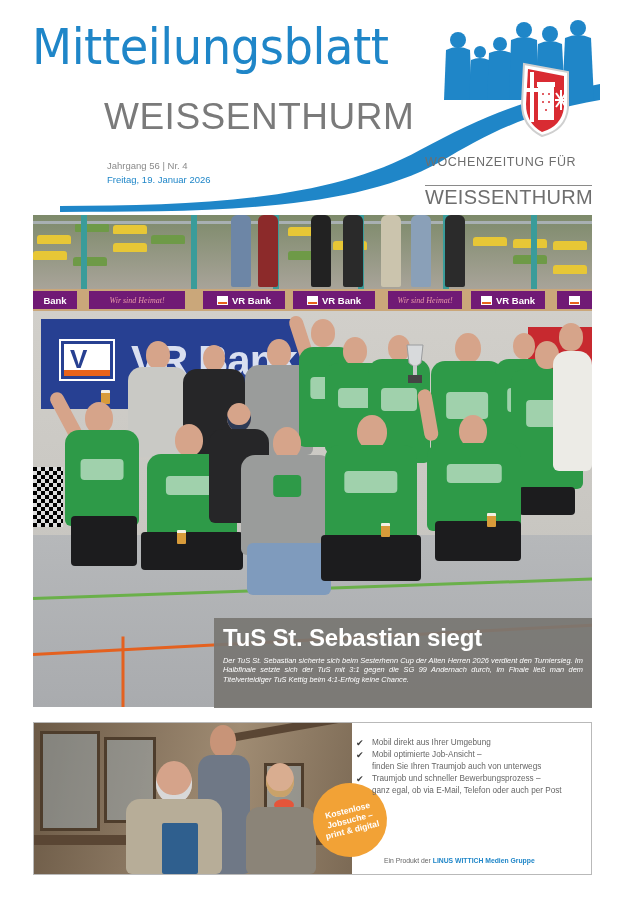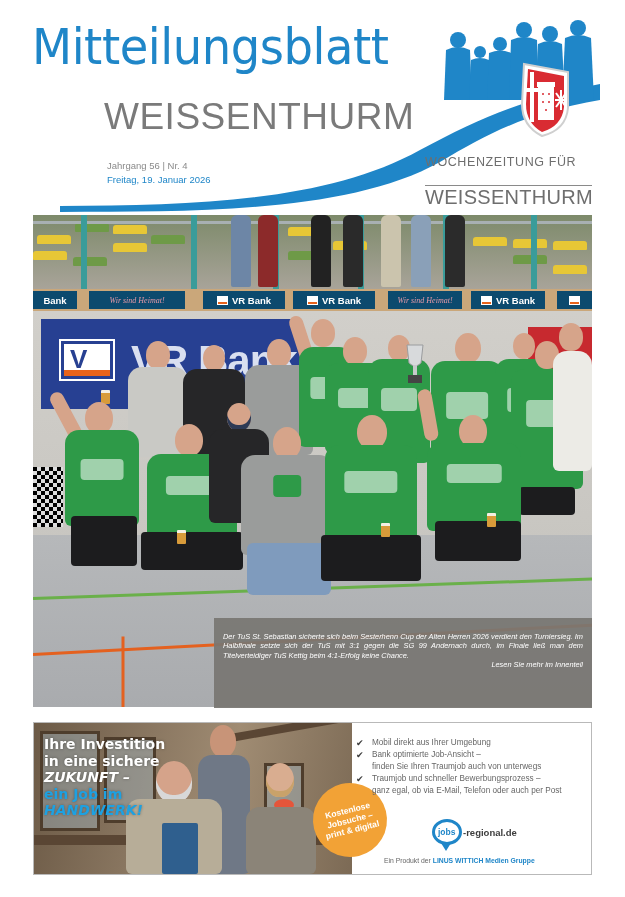--- a/index.html
+++ b/index.html
@@ -34,21 +34,21 @@
 
   
   .cover-photo { position: absolute; left: 33px; top: 215px; width: 559px; height: 492px; overflow: hidden; background: #9ea3a8; }
   .stands { position: absolute; left: 0; top: 0; width: 559px; height: 75px; background: linear-gradient(#7d8a6a, #a9a49a); }
   .seat { position: absolute; width: 34px; height: 9px; border-radius: 3px 3px 1px 1px; }
   .seat.y { background: #e7c736; } .seat.g { background: #6e9a47; }
   .rail-post { position: absolute; top: 0; width: 6px; height: 80px; background: #3a9c9a; }
   .rail-top { position: absolute; left: 0; top: 6px; width: 559px; height: 3px; background: #a8b0b2; }
   .spectator { position: absolute; top: 0; width: 20px; height: 72px; border-radius: 6px 6px 2px 2px; }
   .banner-row { position: absolute; left: 0; top: 74px; width: 559px; height: 22px; background: #caa77a; }
-  .ad-board { position: absolute; top: 2px; height: 18px; background: #0c4a6e; color: #ffffff; font-size: 9.5px; font-weight: bold; display: flex; align-items: center; justify-content: center; gap: 4px; }
+  .ad-board { position: absolute; top: 2px; height: 18px; background: #701a75; color: #ffffff; font-size: 9.5px; font-weight: bold; display: flex; align-items: center; justify-content: center; gap: 4px; }
   .ad-board .slogan { font-family: "Liberation Serif", serif; font-style: italic; font-weight: normal; color: #e89aa8; font-size: 8px; }
   .vr-mini { width: 11px; height: 9px; background: #ffffff; position: relative; }
   .vr-mini::after { content: ""; position: absolute; left: 1px; right: 1px; bottom: 1px; height: 2px; background: #e8631b; }
   .back-wall { position: absolute; left: 0; top: 96px; width: 559px; height: 230px; background: linear-gradient(#d1cfca, #c8c6c1); }
   .vr-banner { position: absolute; left: 8px; top: 104px; width: 260px; height: 90px; background: #274092; }
   .vr-logo { position: absolute; left: 20px; top: 22px; width: 52px; height: 38px; background: #ffffff; border: 3px solid #274092; outline: 2px solid #ffffff; }
   .vr-logo .mark { position: absolute; left: 6px; top: 2px; font-size: 26px; font-weight: bold; color: #274092; line-height: 1; }
   .vr-logo .stripe { position: absolute; left: 0; right: 0; bottom: 0; height: 6px; background: #e8631b; }
   .vr-text { position: absolute; left: 90px; top: 18px; font-size: 42px; font-weight: bold; color: #d9dff0; letter-spacing: -1px; }
   .red-banner { position: absolute; left: 495px; top: 112px; width: 64px; height: 60px; background: #c7292f; }
@@ -347,22 +347,22 @@
     <div class="head" style="left:44px;top:20px;width:28px;height:32px"></div>
     <div class="torso shirt-green" style="left:12px;top:48px;width:94px;height:88px">
         <div class="print" style="top:24%"></div>
       </div>
     <div class="shorts" style="left:20px;top:126px;width:86px;height:40px"></div>
     <div class="beer" style="left:72px;top:118px"></div>
   </div>
 </section>
 
 <article class="headline-box">
+  <h1 class="headline">TuS St. Sebastian siegt</h1>
   <p class="headline-body">Der TuS St. Sebastian sicherte sich beim Sesterhenn Cup der Alten Herren 2026 verdient den Turniersieg. Im Halbfinale setzte sich der TuS mit 3:1 gegen die SG 99 Andernach durch, im Finale ließ man dem Titelverteidiger TuS Kettig beim 4:1-Erfolg keine Chance.</p>
-  <p class="headline-more">Lesen Sie mehr im Innenteil</p>
 </article>
 
 <aside class="job-ad">
   <div class="ad-photo">
     <div class="window" style="left:6px;top:8px;width:60px;height:100px"></div>
     <div class="window" style="left:70px;top:14px;width:52px;height:86px"></div>
     <div class="window" style="left:230px;top:40px;width:40px;height:60px"></div>
     <div class="beam" style="left:0;top:112px;width:318px;height:10px"></div>
     <div class="beam" style="left:200px;top:0;width:118px;height:8px;transform:rotate(-10deg)"></div>
 
@@ -375,56 +375,43 @@
       <div class="head" style="left:30px;top:0;width:36px;height:42px;background:#d5a38a;box-shadow:0 -8px 0 #d8d8d8 inset"></div>
       <div class="torso" style="left:0;top:38px;width:96px;height:75px;background:#b7ad98"></div>
       <div class="torso" style="left:36px;top:62px;width:36px;height:51px;background:#2f5f8e;border-radius:2px"></div>
     </div>
 
     <div class="ad-person" style="left:208px;top:38px;width:78px;height:113px">
       <div class="head" style="left:24px;top:2px;width:28px;height:34px;background:#d9ad90;box-shadow:0 -6px 0 #c9a26a inset"></div>
       <div class="torso" style="left:32px;top:38px;width:20px;height:12px;background:#e5553a;border-radius:50%"></div>
       <div class="torso" style="left:4px;top:46px;width:70px;height:67px;background:#8b8478"></div>
     </div>
-    <div class="ad-headline">
-      <div>Ihre Investition</div>
-      <div>in eine sichere</div>
-      <div class="italic">ZUKUNFT –</div>
-      <div class="blue">ein Job im</div>
-      <div class="blue-it">HANDWERK!</div>
-    </div>
   </div>
 
   <div class="badge">
     <span>Kostenlose</span>
     <span>Jobsuche –</span>
     <span>print &amp; digital</span>
   </div>
 
   <ul class="ad-list">
     <li>
       <span class="check">✔</span>
       <span>Mobil direkt aus Ihrer Umgebung</span>
     </li>
     <li>
       <span class="check">✔</span>
-      <span>Bank optimierte Job-Ansicht –</span><br>
+      <span>Mobil optimierte Job-Ansicht –</span><br>
       <span>finden Sie Ihren Traumjob auch von unterwegs</span>
     </li>
     <li>
       <span class="check">✔</span>
       <span>Traumjob und schneller Bewerbungsprozess –</span><br>
       <span>ganz egal, ob via E-Mail, Telefon oder auch per Post</span>
     </li>
   </ul>
 
-  <a class="jobs-logo">
-    <span class="pin">
-      <span class="pin-text">jobs</span>
-    </span>
-    <span class="jobs-domain">-regional.de</span>
-  </a>
 
   <div class="ad-footer">
     <span>Ein Produkt der</span>
     <b>LINUS WITTICH Medien Gruppe</b>
   </div>
 </aside>
 
 </body></html>

